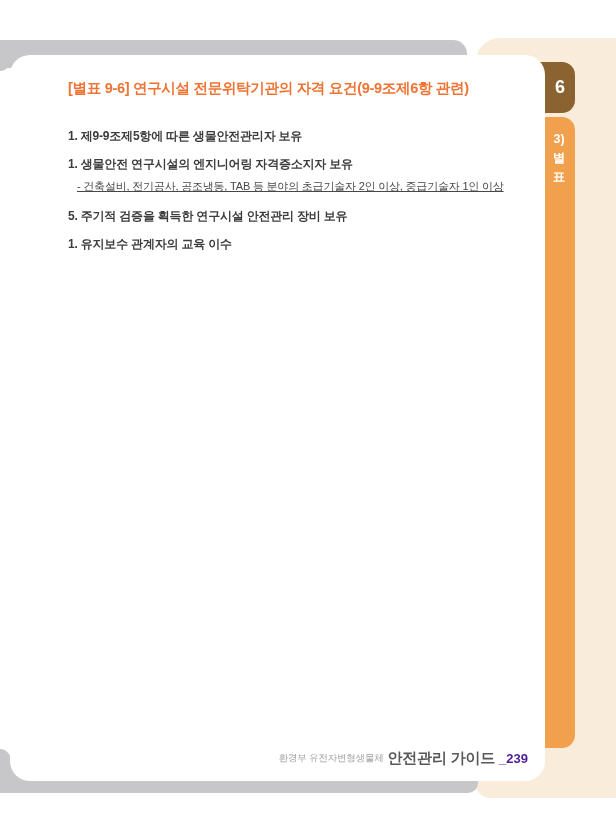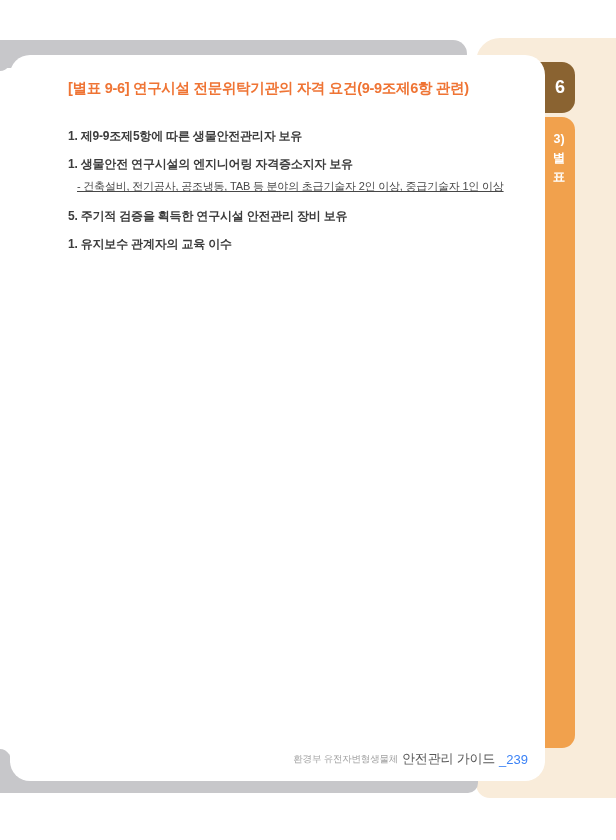--- a/index.html
+++ b/index.html
@@ -137,22 +137,22 @@
 
   .card-footer {
     position: absolute;
     right: 17px; bottom: 13px;
     display: flex;
     align-items: center;
     gap: 4px;
     white-space: nowrap;
   }
   .footer-publisher { font-size: 9.5px; color: #a2a2a2; letter-spacing: -0.2px; }
-  .footer-guide     { font-size: 13px; color: #585858; font-weight: normal; letter-spacing: -0.2px; }
-  .footer-page      { font-size: 13px;  color: #3b82f6; font-weight: normal; }
+  .footer-guide     { font-size: 15px; color: #585858; font-weight: bold; letter-spacing: -0.2px; }
+  .footer-page      { font-size: 13px;  color: #4c1d95; font-weight: bold; }
 </style>
 </head>
 <body>
 
 <div class="beige-panel"></div>
 
 <div class="gray-top-sheet"></div>
 <div class="gray-top-curl"></div>
 <div class="gray-bottom-sheet"></div>
 <div class="gray-bottom-curl"></div>

